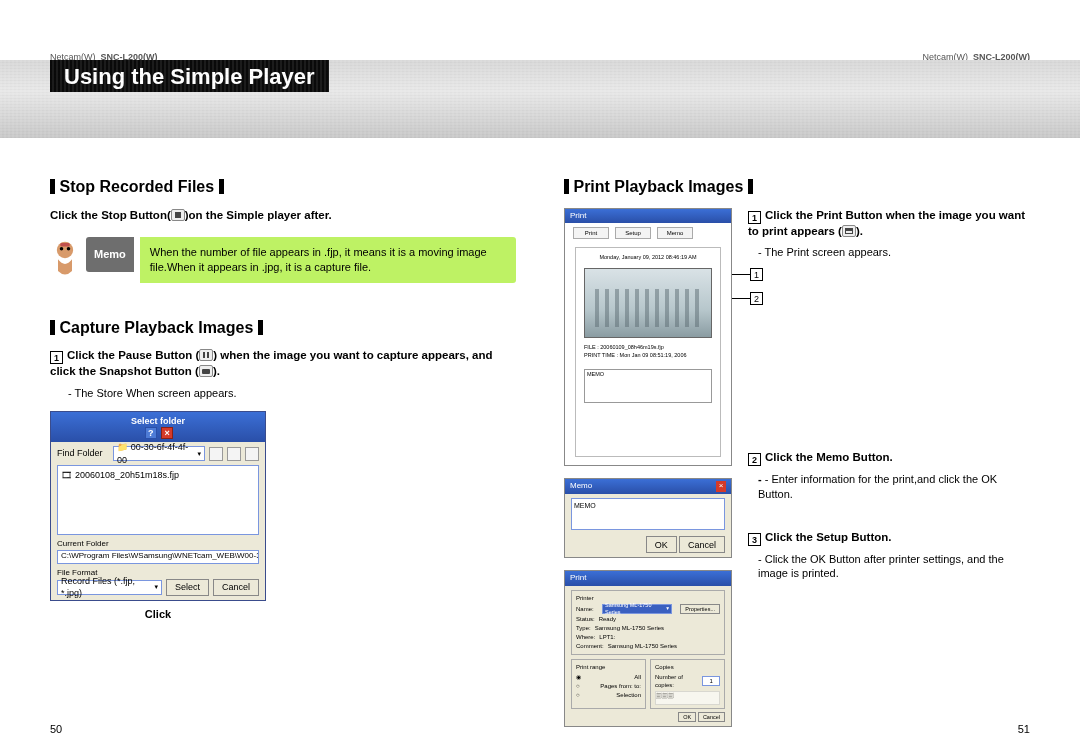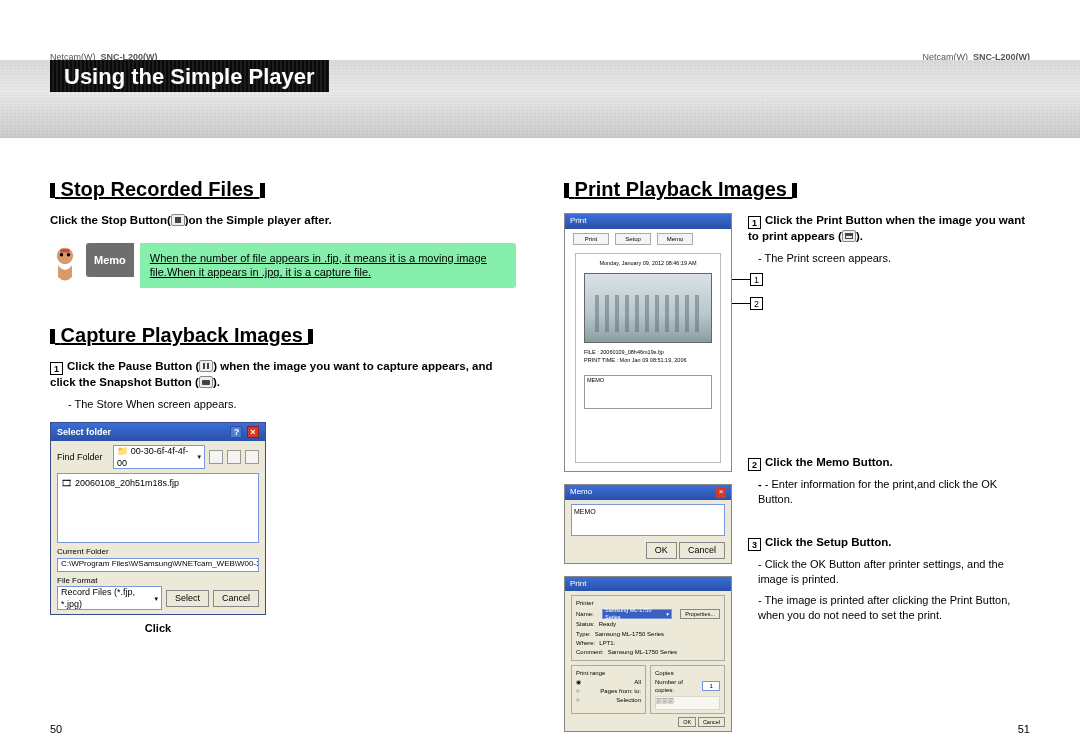--- a/index.html
+++ b/index.html
@@ -67,24 +67,23 @@
   .col {
     width: 50%;
     position: relative;
     font-size: 11.5px;
     line-height: 1.35;
   }
   .col-left { padding-right: 24px; }
   .col-right { padding-left: 24px; }
 
   .sec-head {
-    font-size: 20px;
+    font-size: 16px;
     font-weight: bold;
     margin: 6px 0 10px 0;
-    text-decoration: underline;
   }
   .sec-head .bar {
     display: inline-block;
     width: 5px;
     height: 15px;
     background: #000;
     vertical-align: -2px;
   }
   .subhead { font-weight: bold; font-size: 11.5px; margin-bottom: 4px; }
   .inline-icon {
@@ -117,23 +116,22 @@
     width: 30px; height: 40px; flex:0 0 30px;
     display: flex; align-items: center; justify-content: center;
   }
   .mascot svg { width: 28px; height: 38px; }
   .note-pill {
     background: #6e6e6e; color:#fff; font-weight:bold; font-size:11px;
     padding: 10px 8px; border-radius: 3px 0 0 3px;
     display:flex; align-items:center;
   }
   .note-body {
-    background: #86efac; padding: 8px 10px; font-size:11px; flex:1;
+    background: #bef264; padding: 8px 10px; font-size:11px; flex:1;
     border-radius: 0 3px 3px 0;
-    text-decoration: underline;
   }
 
   .boxnum {
     display:inline-block; width:13px; height:13px; border:1px solid #000;
     text-align:center; line-height:12px; font-size:9px; font-weight:bold;
     vertical-align:-2px; margin-right:4px;
   }
   .step { margin-bottom:6px; }
   .substep { margin-left: 18px; font-size:11px; margin-bottom:4px; }
 
@@ -141,30 +139,30 @@
   .dialog {
     border: 1px solid #3a4c8c;
     width: 216px;
     font-size: 9px;
     background: #ece9d8;
     position: relative;
   }
   .dlg-title {
     background: linear-gradient(#3b6fd6,#2a4fa8);
     color:#fff; font-weight:bold; padding:3px 6px;
-    display:flex; justify-content:space-between; align-items:center;
+    display:flex; justify-content:space-between; align-items:center;flex-direction:column;
   }
   .dlg-title .wbtns span {
     display:inline-block; width:12px; height:12px; background:#d43a2a;
     border:1px solid #8a2016; margin-left:2px; text-align:center; line-height:10px; font-size:9px; color:#fff;
   }
   .dlg-title .wbtns .help { background:#4d7bd6; border-color:#2a4fa8; }
   .dlg-row { padding:4px 6px; display:flex; align-items:center; gap:4px; }
   .dlg-label { width:52px; }
-  .dlg-drop { flex:1; border:1px solid #7a96df; background:#fff; height:24px; display:flex; align-items:center; padding:0 3px; justify-content:space-between; }
+  .dlg-drop { flex:1; border:1px solid #7a96df; background:#fff; height:15px; display:flex; align-items:center; padding:0 3px; justify-content:space-between; }
   .dlg-drop .arr { font-size:7px; }
   .dlg-ibtn { width:14px; height:14px; border:1px solid #999; background:#f4f4f4; }
   .dlg-list { margin:0 6px; height:70px; border:1px solid #7a96df; background:#fff; padding:3px; }
   .dlg-path { margin:0 6px; border:1px solid #7a96df; background:#fff; height:14px; padding:0 3px; font-size:8px; overflow:hidden; white-space:nowrap; }
   .dlg-btn { border:1px solid #888; background:#ece9d8; height:17px; padding:0 8px; font-size:9px; }
   .click-label { text-align:center; font-size:11px; font-weight:bold; margin-top:6px; }
 
   
   .rcol-flex { display:flex; gap:16px; }
   .print-preview {
@@ -422,21 +420,20 @@
           <div class="step">
             <b><span class="boxnum">2</span><span>Click the Memo Button.</span></b>
           </div>
           <div class="sub"><b>- </b><span style="display:inline">- Enter information for the print,and click the OK Button.</span></div>
 
           <div style="height:28px;"></div>
           <div class="step">
             <b><span class="boxnum">3</span><span>Click the Setup Button.</span></b>
           </div>
           <div class="sub">- Click the OK Button after printer settings, and the image is printed.</div>
-          <div class="sub" style="margin-top:6px;">- The image is printed after clicking the Print Button, when you do not need to set the print.</div>
         </div>
       </div>
     </div>
   </div>
 
   <div class="pagenum pn-left">50</div>
   <div class="pagenum pn-right">51</div>
 </div>
 
 </body></html>

